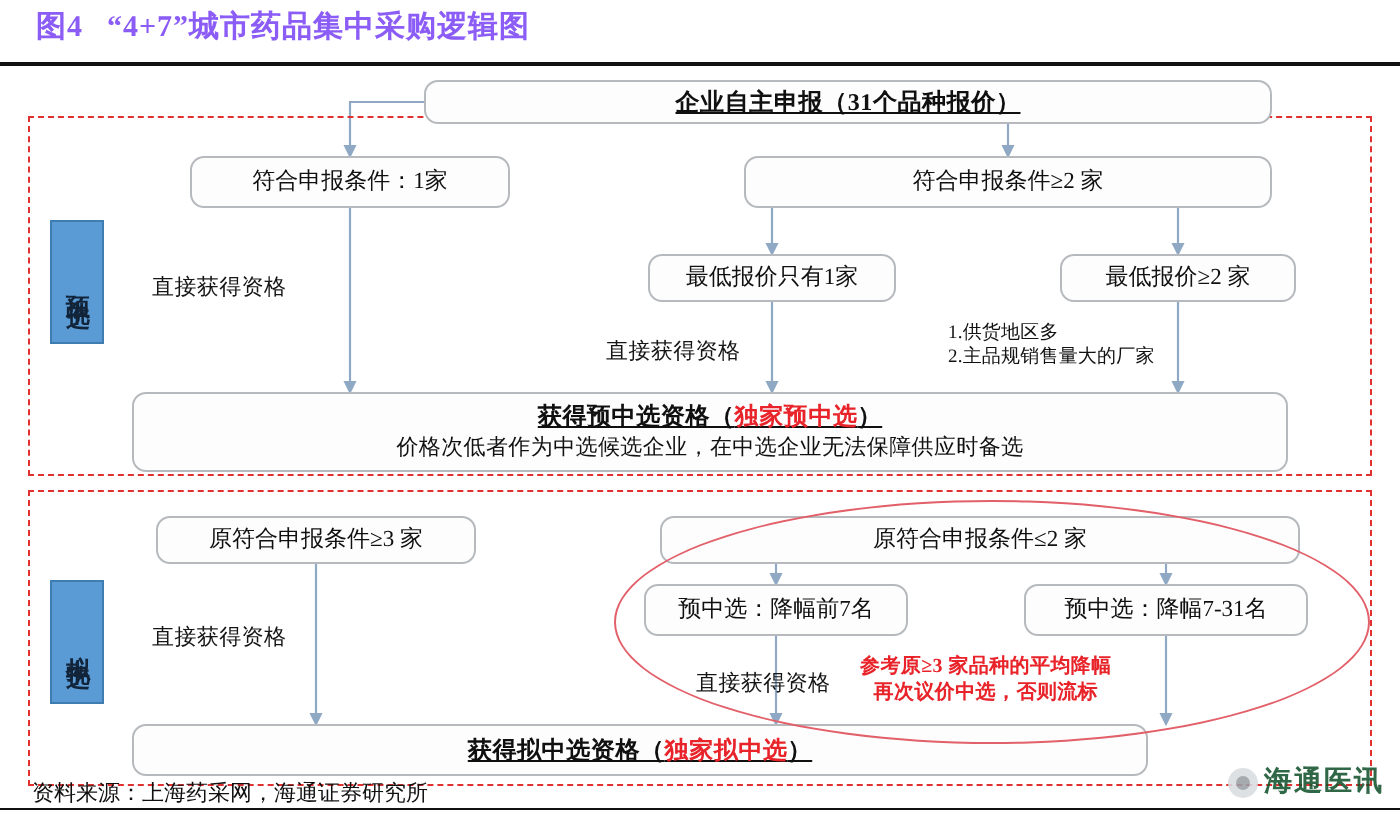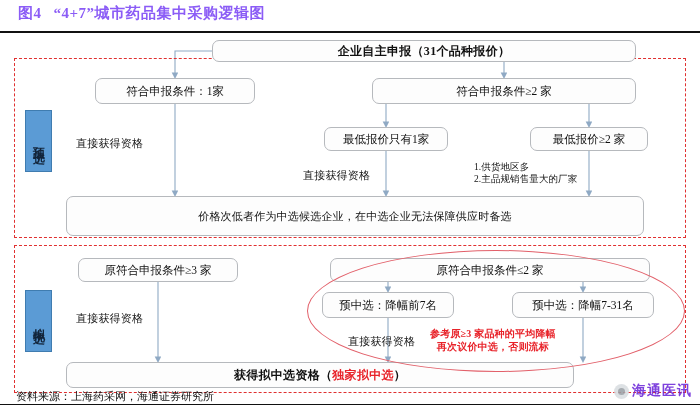--- a/index.html
+++ b/index.html
@@ -64,21 +64,21 @@
     display:flex;
     flex-direction:column;
     align-items:center;
     justify-content:center;
     text-align:center;
     color:#101010;
     font-size:11.5px;
     line-height:15px;
     padding:2px 4px;
   }
-  .node .ln1{font-weight:bold;font-size:12px;letter-spacing:.3px;}
+  .node .ln1{font-weight:bold;font-size:12px;letter-spacing:.3px;text-decoration:underline;}
   .node .ln2{font-size:11px;letter-spacing:.2px;margin-top:1px;}
   .red{color:#e8232a;font-weight:bold;}
 
   #n-top     {left:212px;top:40px; width:424px;height:22px;}
   #n-cond1   {left:95px; top:78px; width:160px;height:26px;}
   #n-cond2   {left:372px;top:78px; width:264px;height:26px;}
   #n-low1    {left:324px;top:127px;width:124px;height:24px;}
   #n-low2    {left:530px;top:127px;width:118px;height:24px;}
   #n-pre-res {left:66px; top:196px;width:578px;height:40px;}
 
@@ -137,21 +137,21 @@
     position:absolute;left:16px;top:389px;
     font-size:11px;color:#101010;white-space:nowrap;
   }
   
   #watermark{
     position:absolute;right:8px;top:382px;
     display:flex;align-items:center;gap:3px;
     opacity:.88;
   }
   #watermark .wm-text{
-    font-size:14px;font-weight:bold;color:#6d28d9;
+    font-size:14px;font-weight:bold;color:#14532d;
     letter-spacing:1px;font-family:"Liberation Serif",serif;
   }
   .wm-logo{width:15px;height:15px;border-radius:50%;
     background:#d9dde1;position:relative;flex:none;}
   .wm-logo:after{
     content:"";position:absolute;left:4px;top:4px;width:7px;height:7px;
     border-radius:50%;background:#9aa0a6;
   }
 </style>
 </head>
@@ -219,20 +219,21 @@
 
   <div class="node" id="n-low1">
     <span>最低报价只有1家</span>
   </div>
 
   <div class="node" id="n-low2">
     <span>最低报价≥2 家</span>
   </div>
 
   <div class="node" id="n-pre-res">
+    <span class="ln1"><span>获得预中选资格（</span><span class="red">独家预中选</span><span>）</span></span>
     <span class="ln2">价格次低者作为中选候选企业，在中选企业无法保障供应时备选</span>
   </div>
 
   <div class="node" id="n-orig3">
     <span>原符合申报条件≥3 家</span>
   </div>
 
   <div class="node" id="n-orig2">
     <span>原符合申报条件≤2 家</span>
   </div>

